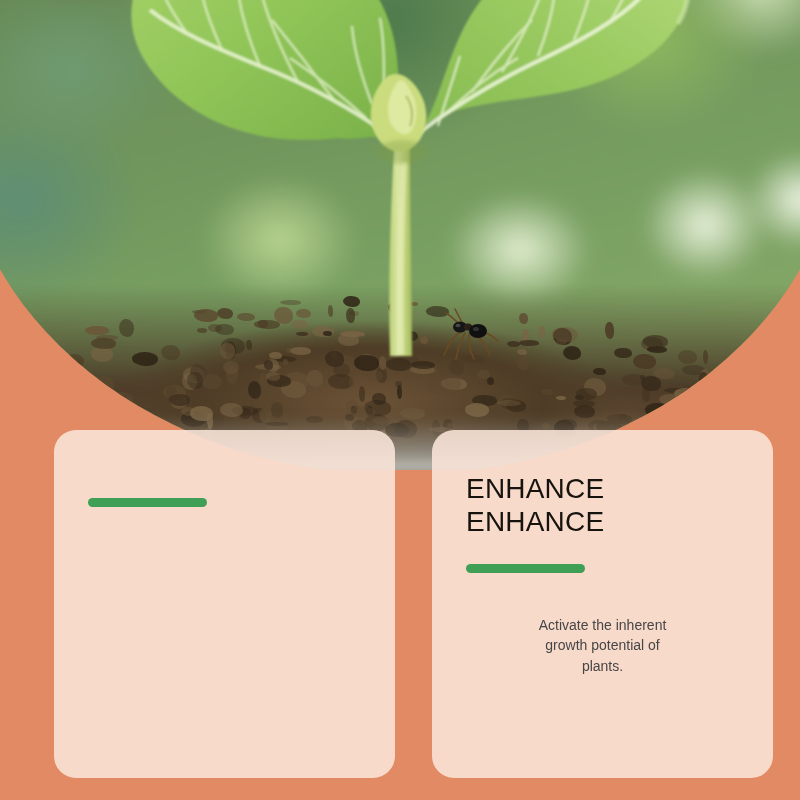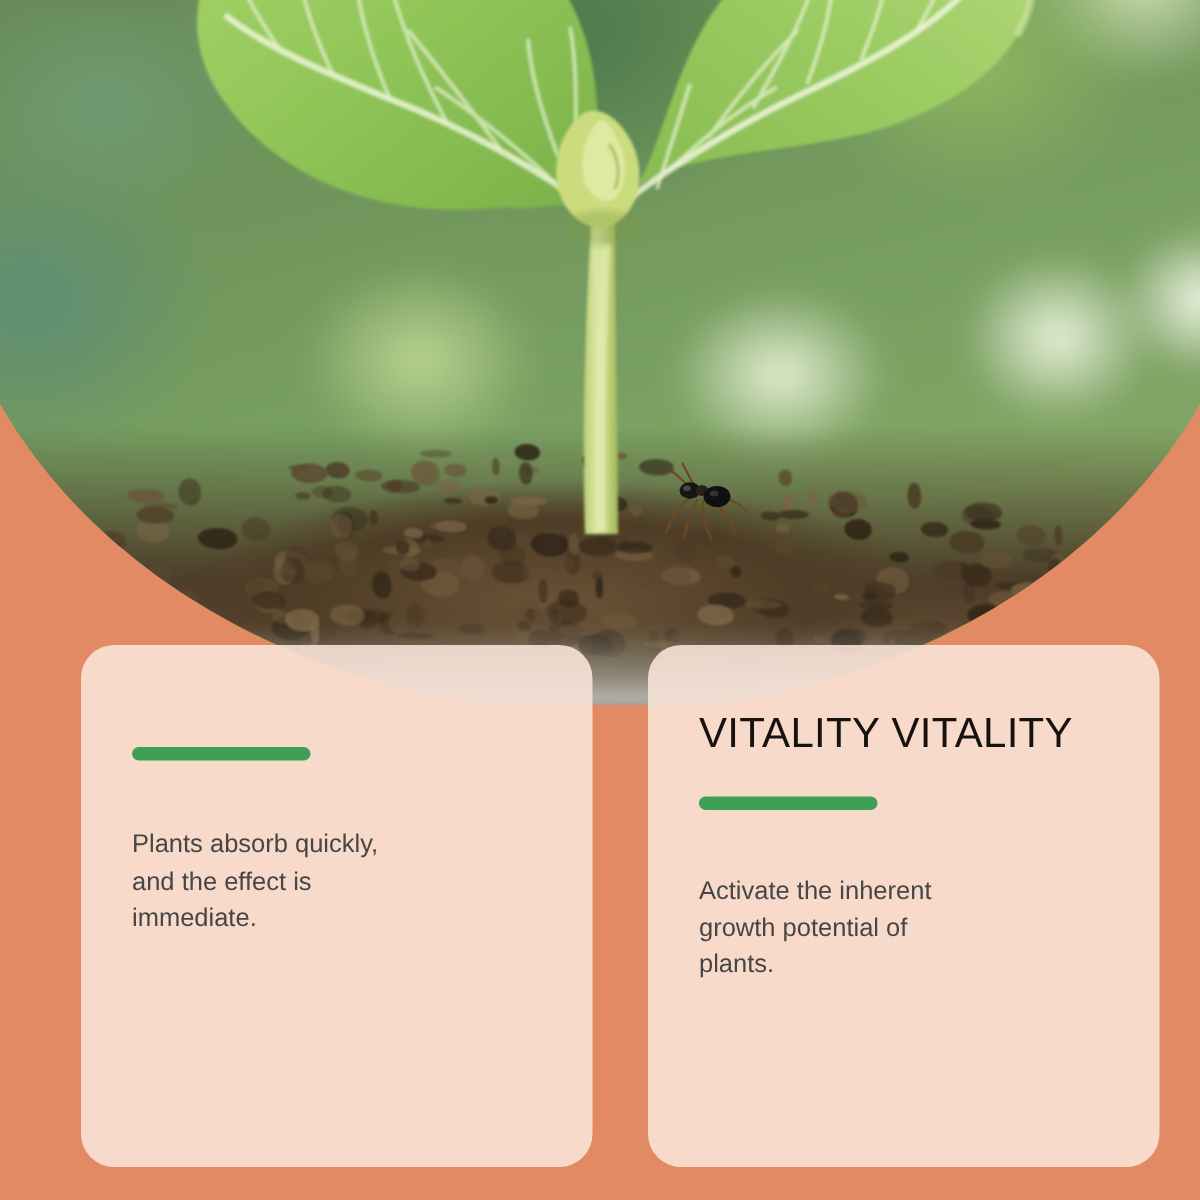--- a/index.html
+++ b/index.html
@@ -132,25 +132,26 @@
   .accent-bar {
     margin-top: 26px;
     width: 119px;
     height: 9px;
     border-radius: 5px;
     background: #3FA055;
   }
   .card-body {
     margin: 0;
     margin-top: 44px;
-    font-size: 17px;
+    font-size: 14px;
     line-height: 1.45;
     color: #464646;
     font-weight: 400;
     white-space: pre-line;
+    text-align: center;
   }
   .card.right .card-body { margin-top: 42px; }
 </style>
 </head>
 <body>
 
 <div id="poster" style="background: rgb(226, 138, 99);">
 
   <div class="photo-wrap">
     <div class="photo">
@@ -522,27 +523,24 @@
 
     </div>
   </div>
 
   <div class="frame-bottom" style="background: rgb(226, 138, 99);"></div>
 
   <div class="cards">
 
     <div class="card left">
       <div class="accent-bar" style="background: rgb(63, 160, 85);"></div>
-      <p class="card-body" style="color: rgb(70, 70, 70);">Plants absorb quickly,
-and the effect is
-immediate.</p>
     </div>
 
     <div class="card right">
-      <h2 class="card-title" style="color: rgb(22, 19, 15);">VITALITY VITALITY</h2>
+      <h2 class="card-title" style="color: rgb(22, 19, 15);">ENHANCE ENHANCE</h2>
       <div class="accent-bar" style="background: rgb(63, 160, 85);"></div>
       <p class="card-body" style="color: rgb(70, 70, 70);">Activate the inherent
 growth potential of
 plants.</p>
     </div>
 
   </div>
 
 </div>
 

